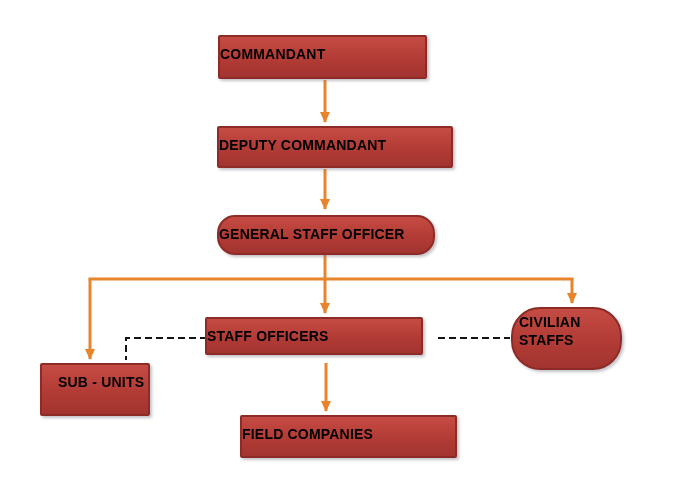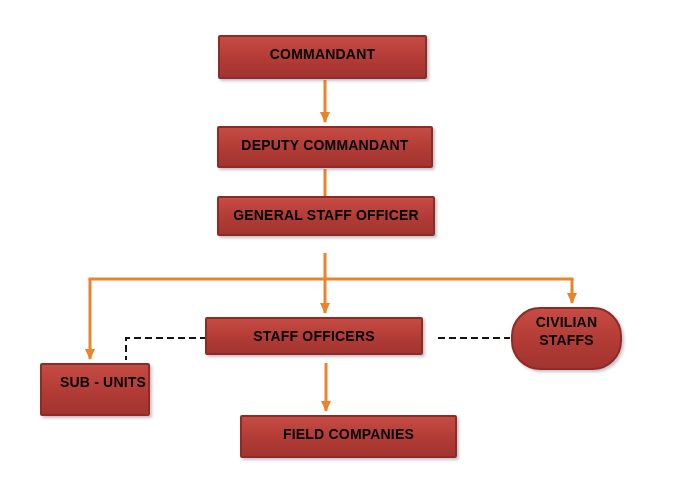--- a/index.html
+++ b/index.html
@@ -25,28 +25,28 @@
   .node {
     position: absolute;
     box-sizing: border-box;
     background: linear-gradient(180deg, #C54C44 0%, #B23B35 55%, #A23430 100%);
     border: 2px solid #8D2B26;
     border-radius: 2px;
     box-shadow: 2px 2px 3px rgba(120,120,140,0.45);
     color: #000000;
     font-weight: 700;
     font-size: 14px;
-    text-align: center;
+    text-align: left;
     padding-top: 8px;
     line-height: 18px;
     letter-spacing: 0.2px;
   }
   .node-commandant        { left: 218px; top: 35px;  width: 209px; height: 44px; }
-  .node-deputy            { left: 217px; top: 126px; width: 216px; height: 42px; }
-  .node-gso               { left: 217px; top: 196px; width: 218px; height: 40px; }
+  .node-deputy            { left: 217px; top: 126px; width: 236px; height: 42px; }
+  .node-gso               { left: 217px; top: 215px; width: 218px; height: 40px; border-radius: 18px; }
   .node-staff-officers    { left: 205px; top: 317px; width: 218px; height: 38px; }
   .node-sub-units         { left: 40px;  top: 363px; width: 110px; height: 53px; padding-left: 16px; }
   .node-civilian-staffs   { left: 511px; top: 307px; width: 111px; height: 63px; padding-top: 4px; padding-left: 6px; padding-right: 6px; border-radius: 29px; }
   .node-field-companies   { left: 220px; top: 415px; width: 217px; height: 43px; margin-left: 20px; }
 </style>
 </head>
 <body>
 
 <div class="canvas">
 

